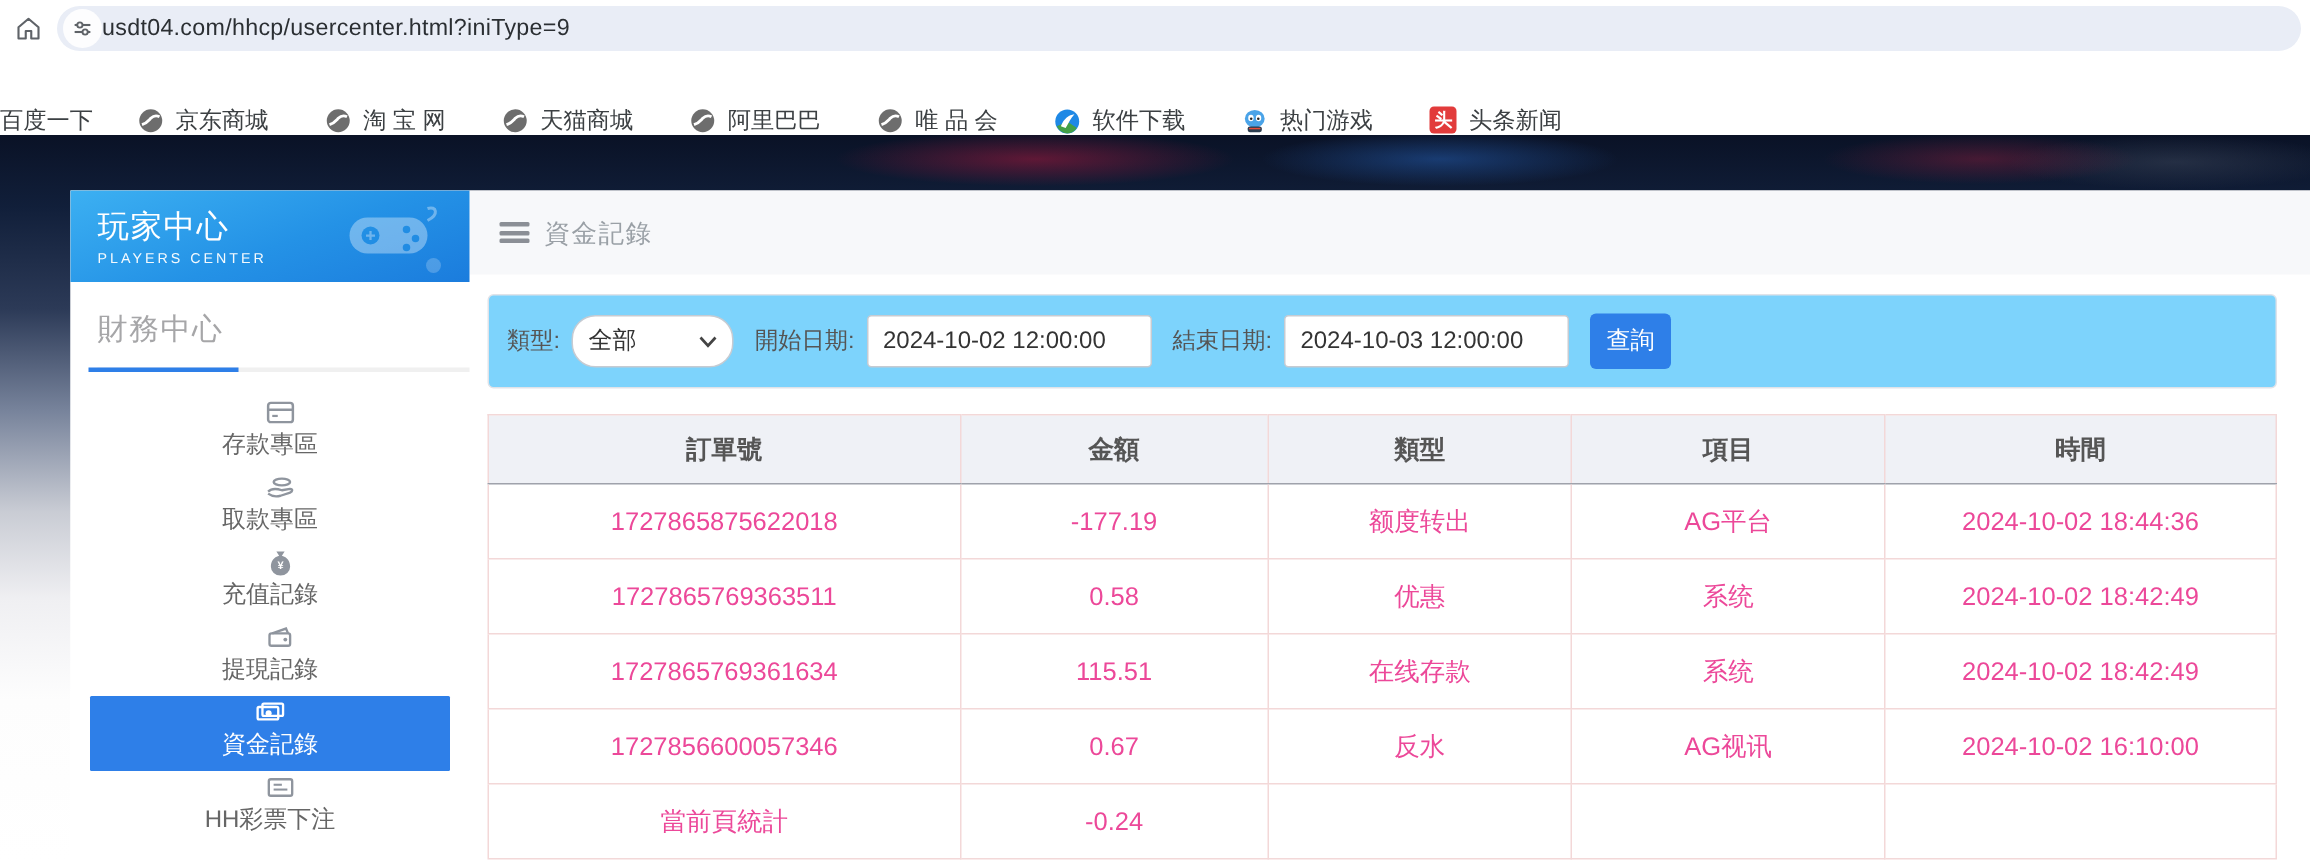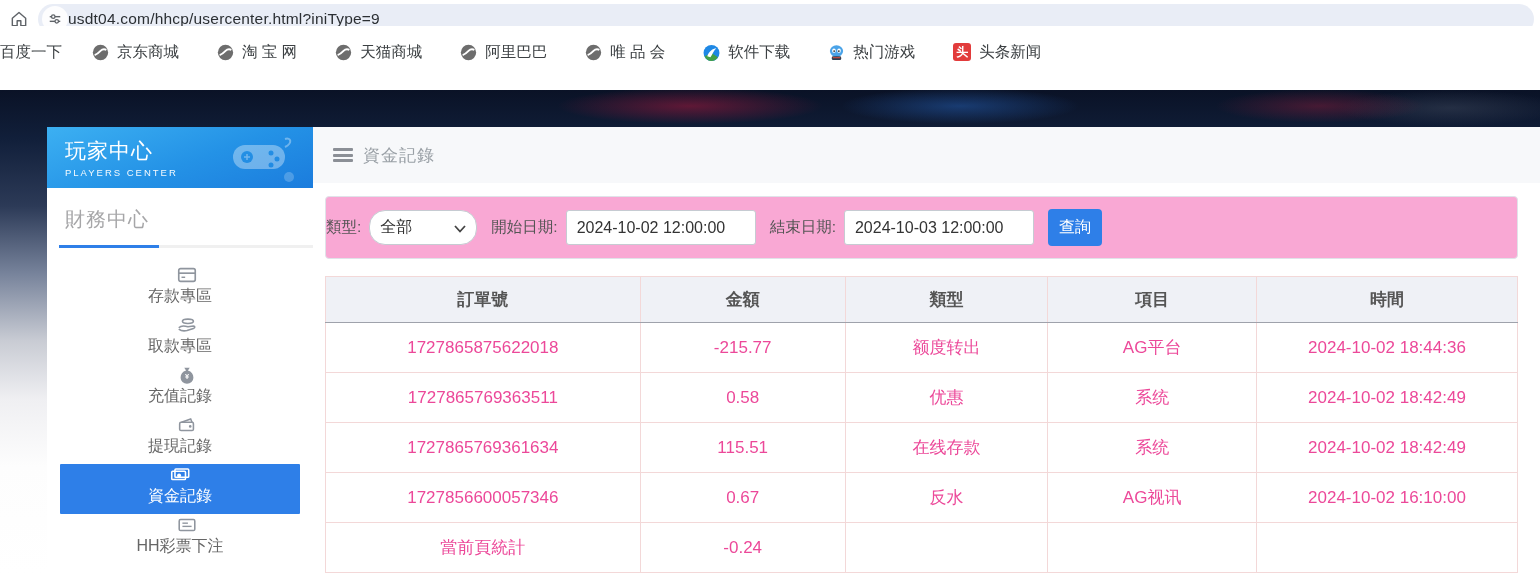--- a/index.html
+++ b/index.html
@@ -9,21 +9,21 @@
   
   .topbar { position:absolute; left:0; top:0; width:1540px; height:38px;
     background:#fff; display:flex; align-items:center; }
   .home-btn { width:38px; height:34px; display:flex; align-items:center; justify-content:center; }
   .omnibox { flex:1; height:30px; margin-right:6px; background:#e9edf6;
     border-radius:15px; display:flex; align-items:center; padding-left:4px; }
   .tune-badge { width:26px; height:26px; border-radius:50%; background:#fdfdfe;
     display:flex; align-items:center; justify-content:center; }
   .url-text { font-size:15.5px; color:#2b2f33; letter-spacing:.2px; }
 
-  .bookmarks { position:absolute; left:0; top:26px; width:1540px; height:52px;
+  .bookmarks { position:absolute; left:0; top:54px; width:1540px; height:52px;
     background:#fff; display:flex; align-items:center; }
   .bm { display:flex; align-items:center; gap:8px; margin-right:38px;
     font-size:15.5px; color:#3c4043; white-space:nowrap; }
   .bm:first-child { margin-left:0; margin-right:30px; }
   .bm .fav { width:17px; height:17px; flex:0 0 auto; display:flex; }
   .toutiao { width:18px; height:18px; background:#e23b3b; border-radius:3px; color:#fff;
     font-size:12px; font-weight:bold; display:flex; align-items:center; justify-content:center; }
   .qq-blob { width:18px; height:18px; }
 
   
@@ -58,21 +58,21 @@
   .sb-item.sel .chev { margin-left:auto; margin-right:16px; color:#fff; font-size:18px; }
 
   
   .main { flex:1; display:flex; flex-direction:column; min-width:0; }
   .main-head { height:61px; background:#f7f8fa; display:flex; align-items:center; padding-left:20px; }
   .hamburger { width:20px; height:14px; display:flex; flex-direction:column; justify-content:space-between; }
   .hamburger span { display:block; height:3px; background:#8b8f96; border-radius:1px; }
   .main-title { margin-left:10px; font-size:17px; color:#9aa0a6; letter-spacing:1px; }
 
   .filters { margin:13px 22px 0 12px; height:68px; border:1px solid #e0e3e9; border-radius:4px;
-    background:#f9a8d4; display:flex; align-items:center; padding-left:0; }
+    background:#7dd3fc; display:flex; align-items:center; padding-left:12px; }
   .f-label { font-size:15.5px; color:#555; margin-right:8px; }
   .f-select { width:108px; height:35px; background:#fff; border:1px solid #c6cbd2; border-radius:16px;
     display:flex; align-items:center; padding:0 10px; font-size:16px; color:#333; margin-right:14px; cursor:pointer; }
   .f-select .caret { margin-left:auto; color:#444; }
   .f-input { width:190px; height:35px; background:#fff; border:1px solid #c6cbd2; border-radius:3px;
     padding:0 10px; font-size:16px; color:#333; margin-right:14px;
     font-family:"Liberation Sans", sans-serif; }
   .f-btn { width:54px; height:37px; background:#2e7fe8; color:#fff; border:none; border-radius:4px;
     font-size:16px; cursor:pointer; font-family:"Liberation Sans", sans-serif; }
 
@@ -318,21 +318,21 @@
             <th>訂單號</th>
             <th>金額</th>
             <th>類型</th>
             <th>項目</th>
             <th>時間</th>
           </tr>
         </thead>
         <tbody>
           <tr>
             <td>1727865875622018</td>
-            <td>-215.77</td>
+            <td>-177.19</td>
             <td>额度转出</td>
             <td>AG平台</td>
             <td>2024-10-02 18:44:36</td>
           </tr>
           <tr>
             <td>1727865769363511</td>
             <td>0.58</td>
             <td>优惠</td>
             <td>系统</td>
             <td>2024-10-02 18:42:49</td>

